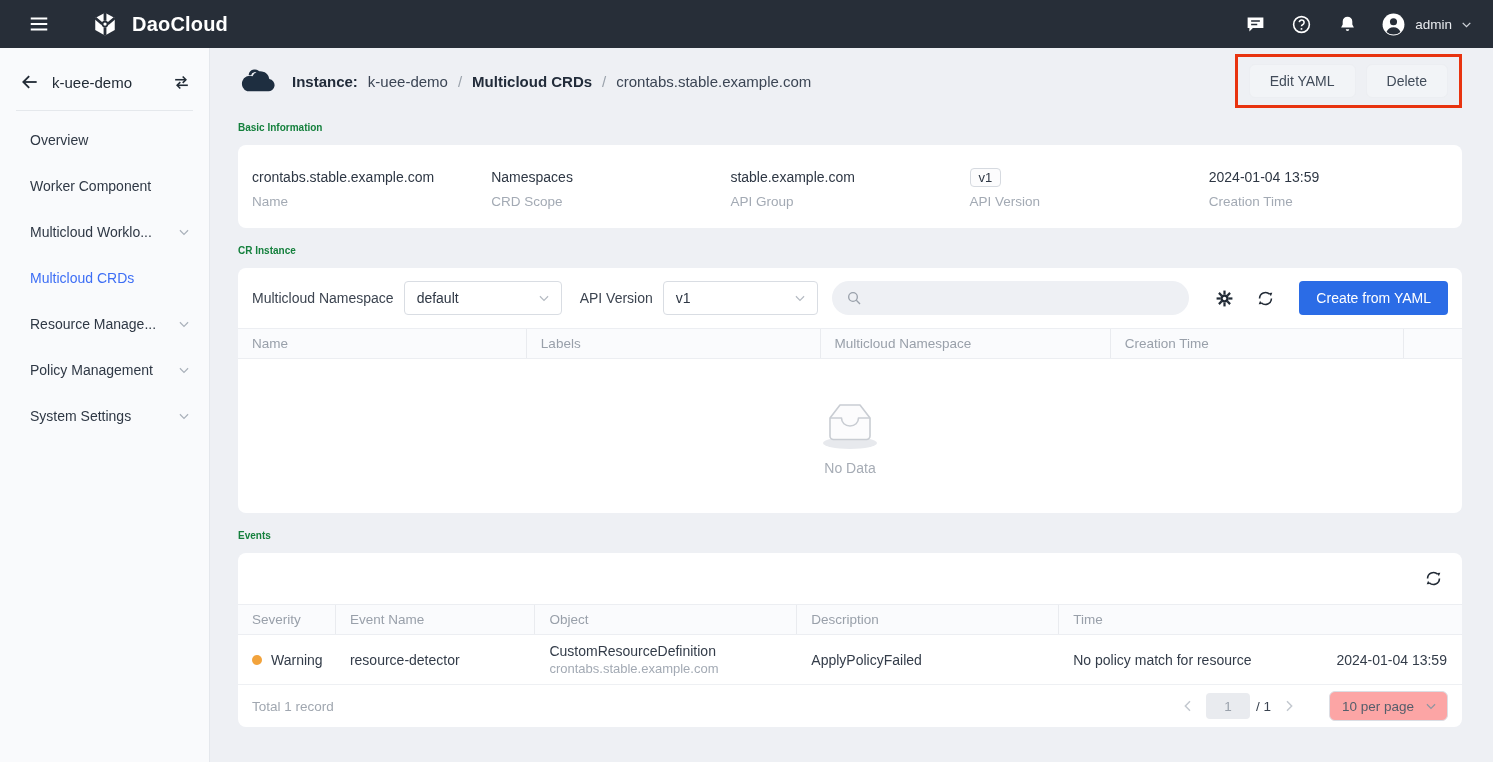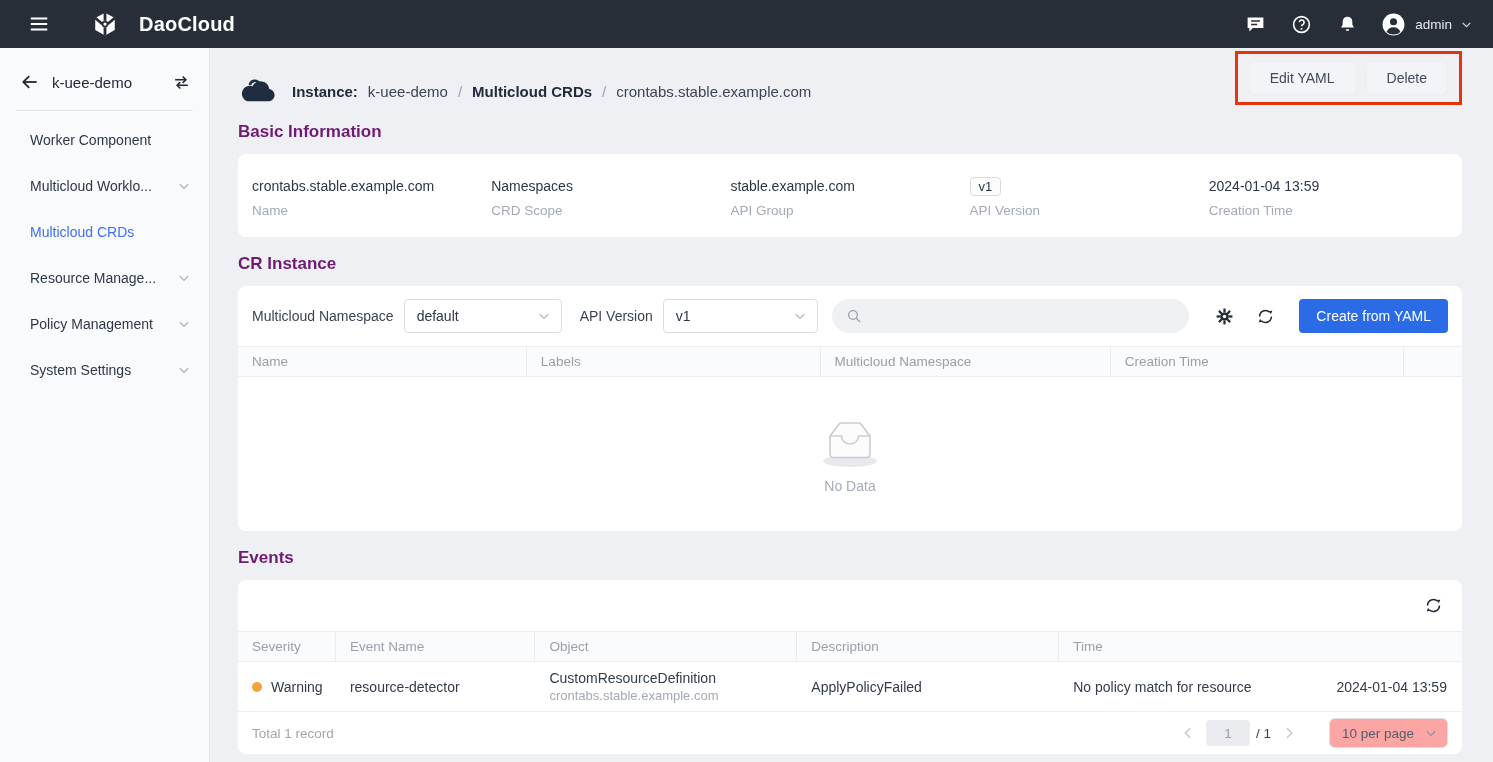--- a/index.html
+++ b/index.html
@@ -2,21 +2,21 @@
 <html><head>
 <meta charset="utf-8">
 <style>
   * { margin:0; padding:0; box-sizing:border-box; }
   html,body { width:1493px; height:762px; overflow:hidden; }
   body { font-family:"Liberation Sans","DejaVu Sans",sans-serif; background:#eef0f4; color:#2e3744; }
 
   
   .topbar { height:48px; background:#272e38; display:flex; align-items:center; padding:0 20px; }
   .hamburger { color:#fff; width:26px; height:26px; display:flex; align-items:center; justify-content:center; cursor:pointer; margin-left:6px; }
-  .brand { display:flex; align-items:center; gap:21px; margin-left:40px; }
+  .brand { display:flex; align-items:center; gap:14px; margin-left:40px; }
   .brand-name { color:#fff; font-size:20px; font-weight:bold; letter-spacing:.2px; }
   .topbar-spacer { flex:1; }
   .top-icon { width:24px; height:24px; display:flex; align-items:center; justify-content:center; margin-left:22px; cursor:pointer; color:#fff; }
   .user-wrap { display:flex; align-items:center; margin-left:22px; cursor:pointer; }
   .user-name { color:#e8eaee; font-size:13.5px; margin:0 8px 0 9px; }
 
   
   .shell { display:flex; height:714px; }
 
   
@@ -27,30 +27,30 @@
   .swap-icon { color:#222b36; width:19px; height:19px; cursor:pointer; }
   .side-divider { height:1px; background:#e5e8ec; margin:0 16px 6px 16px; }
   .nav-item { display:flex; align-items:center; padding:0 18px 0 30px; height:46px; font-size:14px; color:#2f3845; cursor:pointer; }
   .nav-item .lbl { flex:1; }
   .nav-item.active { color:#3d6ef5; }
   .nav-chevron { color:#a9b0ba; width:14px; height:14px; }
 
   
   .content { flex:1; padding:0 31px 0 28px; overflow:hidden; }
 
-  .page-head { display:flex; align-items:flex-end; margin-top:9px; height:48px; }
+  .page-head { display:flex; align-items:center; margin-top:9px; height:48px; }
   .crumb { display:flex; align-items:center; gap:10px; font-size:15px; color:#3b4554; }
   .cloud-icon { width:40px; height:28px; color:#1e2e40; margin-right:4px; }
   .crumb b { color:#222c3a; font-weight:700; }
   .crumb .sep { color:#9aa1ab; }
   .head-spacer { flex:1; }
   .annotation-box { border:3px solid #e8330f; padding:7px 11px; display:flex; gap:10px; align-items:center; }
   .ghost-btn { background:#f2f4f7; border:1px solid #eceef2; border-radius:6px; height:34px; padding:0 20px; font-size:14px; color:#414b59; font-family:inherit; cursor:pointer; }
 
-  .section-title { font-size:17px; font-weight:700; color:#701a75; margin-top:17px; }
+  .section-title { font-size:10px; font-weight:700; color:#15803d; margin-top:17px; }
 
   .card { background:#fff; border-radius:8px; margin-top:12px; }
 
   
   .info-card { display:grid; grid-template-columns:20% 20% 20% 20% 20%; padding:21px 14px 19px 14px; }
   .info-field .val { font-size:14px; color:#2e3744; height:22px; display:flex; align-items:center; }
   .info-field .lab { font-size:13.5px; color:#a3aab4; margin-top:6px; }
   .badge { display:inline-block; border:1px solid #d6dae0; background:#fcfcfd; border-radius:4px; padding:1px 8px; font-size:13px; color:#2e3744; }
 
   
@@ -157,20 +157,23 @@
             <path d="M4 8.5h13"></path>
             <polyline points="13.5,4.5 17.5,8.5 13.5,12.5" fill="none"></polyline>
             <path d="M20 15.5H7"></path>
             <polyline points="10.5,11.5 6.5,15.5 10.5,19.5" fill="none"></polyline>
           </svg>
       </span>
     </div>
     <div class="side-divider"></div>
 
     <div class="nav-item">
+      <span class="lbl">Overview</span>
+    </div>
+    <div class="nav-item">
       <span class="lbl">Worker Component</span>
     </div>
     <div class="nav-item">
       <span class="lbl">Multicloud Worklo...</span>
       <span class="nav-chevron"><svg width="14" height="14" viewBox="0 0 24 24" fill="none" stroke="currentColor" stroke-width="2">
             <polyline points="5,9 12,16 19,9"></polyline>
           </svg></span>
     </div>
     <div class="nav-item active">
       <span class="lbl">Multicloud CRDs</span>

